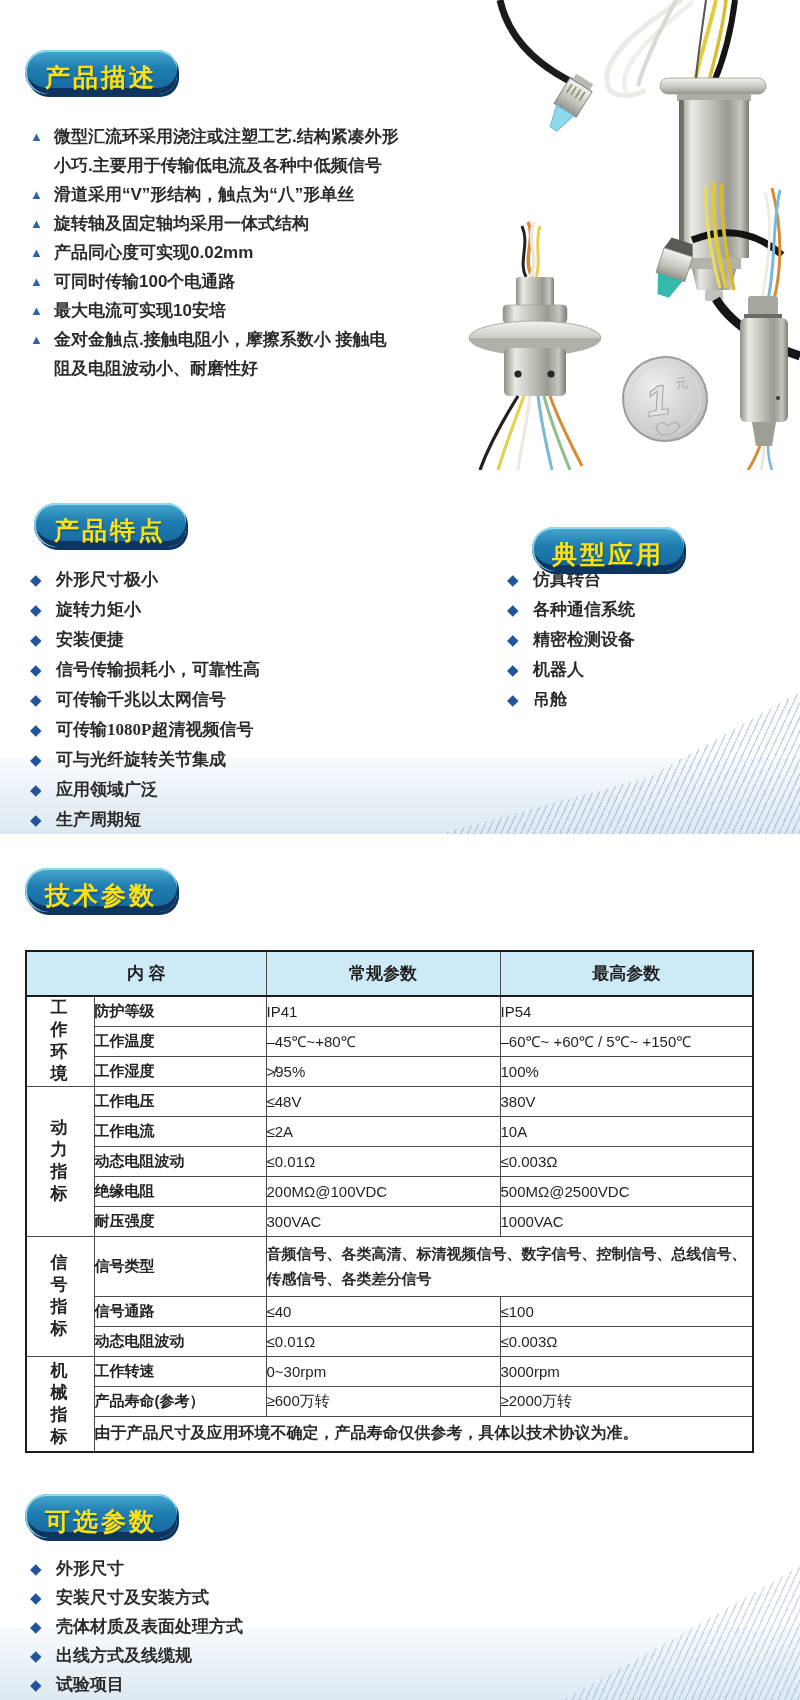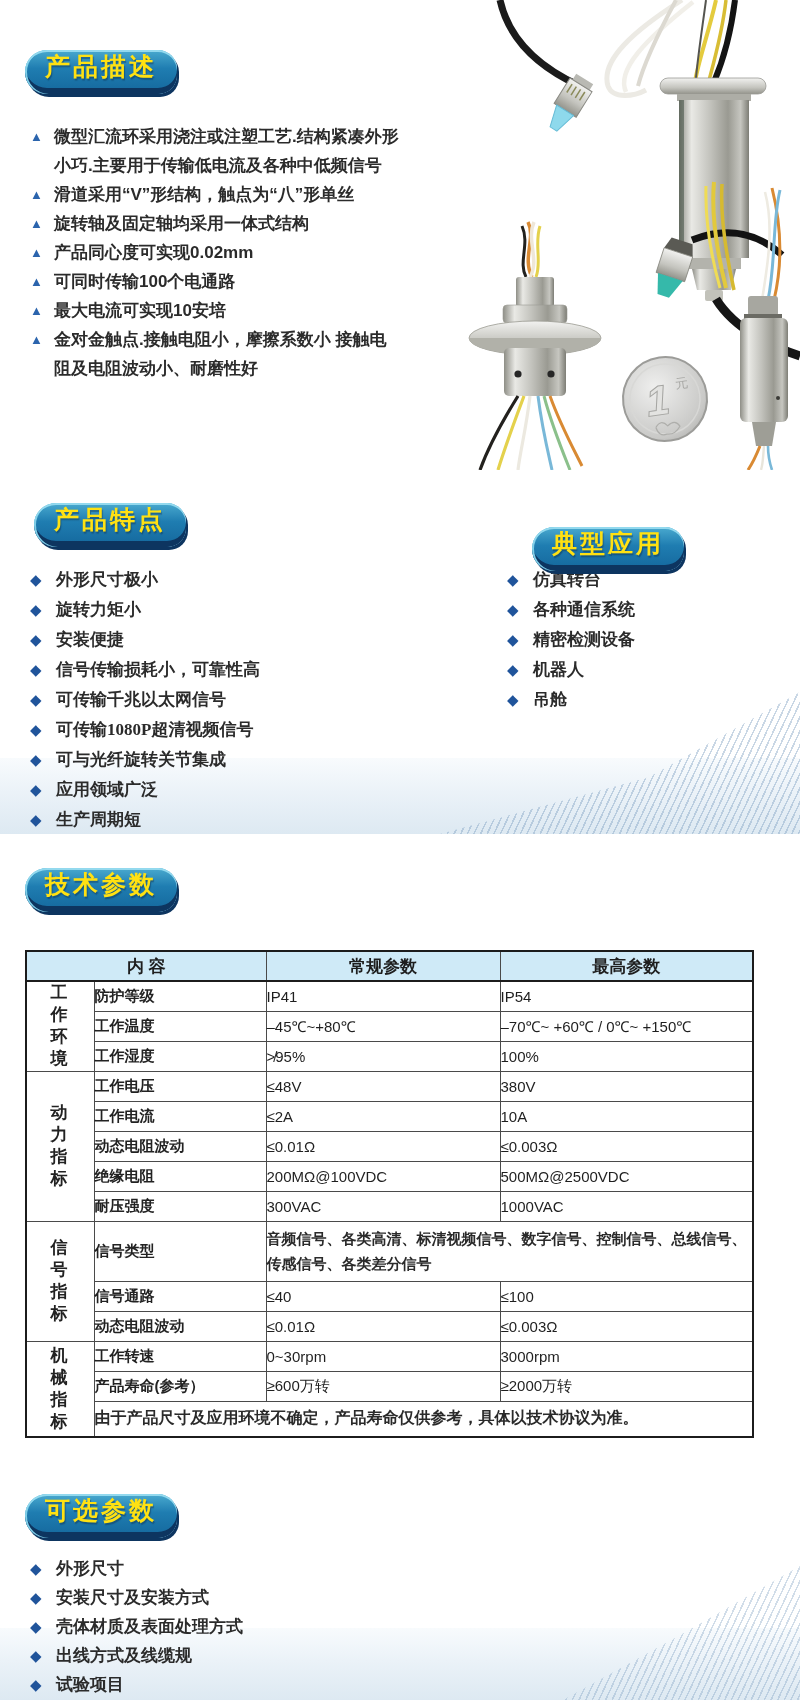--- a/index.html
+++ b/index.html
@@ -13,21 +13,21 @@
   #band2{top:1628px;height:72px;}
   .swoosh{position:absolute;z-index:0;
         background:repeating-linear-gradient(115deg,rgba(120,155,190,.40) 0 1.5px,rgba(255,255,255,0) 1.5px 6px);}
   #swoosh1{left:440px;top:692px;width:360px;height:142px;
         clip-path:polygon(100% 0%,100% 100%,0% 100%,58% 60%);}
   #swoosh2{left:548px;top:1566px;width:252px;height:134px;opacity:.85;
         clip-path:polygon(100% 0%,100% 100%,6% 100%,52% 52%);}
 
   
   .badge{position:absolute;width:152px;height:44px;z-index:2;
-        display:flex;align-items:flex-start;justify-content:center;
+        display:flex;align-items:flex-end;justify-content:center;
         background:linear-gradient(180deg,#4aaacf 0%,#1f7db1 42%,#14679c 100%);
         border-radius:22px 19px 19px 22px;
         box-shadow:inset 0 2px 0 #93d9ee, inset 2px 0 0 #7fcfe9,
                    inset 0 -6px 0 #0d3560, 2px 3px 0 #0d3560;font-family:Liberation Mono, monospace;}
   .badge span{color:#ffe112;font-size:25px;font-weight:bold;letter-spacing:3px;
         text-shadow:1px 2px 1px rgba(15,55,90,.5);}
 
   
   ul.blist{list-style:none;margin:0;padding:0;position:absolute;z-index:1;}
   ul.blist li{display:flex;align-items:flex-start;margin:0;}
@@ -41,21 +41,21 @@
   #app-list{left:507px;top:565px;}
   #app-list .btxt{line-height:30px;}
   #opt-list{left:30px;top:1554px;z-index:1;}
   #opt-list .dia{line-height:29px;}
   #opt-list .btxt{line-height:29px;}
 
   
   #spec-table{position:absolute;left:25px;top:950px;width:727px;z-index:1;
         border-collapse:collapse;table-layout:fixed;border:2px solid #1c1c1c;}
   #spec-table th,#spec-table td{border:1px solid #4a4a4a;padding:0;}
-  #spec-table thead tr{height:30px;}
+  #spec-table thead tr{height:45px;}
   #spec-table th{background:#cfeaf7;font-size:17px;font-weight:bold;color:#1e1e1e;
         border-bottom:2px solid #1c1c1c;}
   #spec-table tbody tr{height:30px;}
   tr.sig-row{height:60px !important;margin-left:45px;}
   tr.note-row{height:36px !important;}
   tr.gstart td{border-top:2px solid #1c1c1c;}
   td.gcell{vertical-align:middle;}
   .vtext{display:block;width:1.15em;margin:0 auto;word-break:break-all;
         font-size:17px;font-weight:600;line-height:1.3;color:#222;}
   td.name{padding-left:16px;font-size:15px;font-weight:600;color:#222;}
@@ -302,21 +302,21 @@
         <td class="gcell" rowspan="3">
             <span class="vtext">工作环境</span>
           </td>
         <td class="name">防护等级</td>
         <td class="val">IP41</td>
         <td class="val">IP54</td>
       </tr>
       <tr>
         <td class="name">工作温度</td>
         <td class="val">–45℃~+80℃</td>
-        <td class="val">–70℃~ +60℃ / 0℃~ +150℃</td>
+        <td class="val">–60℃~ +60℃ / 5℃~ +150℃</td>
       </tr>
       <tr>
         <td class="name">工作湿度</td>
         <td class="val">≯95%</td>
         <td class="val">100%</td>
       </tr>
 
       <tr class="gstart">
         <td class="gcell" rowspan="5">
             <span class="vtext">动力指标</span>

